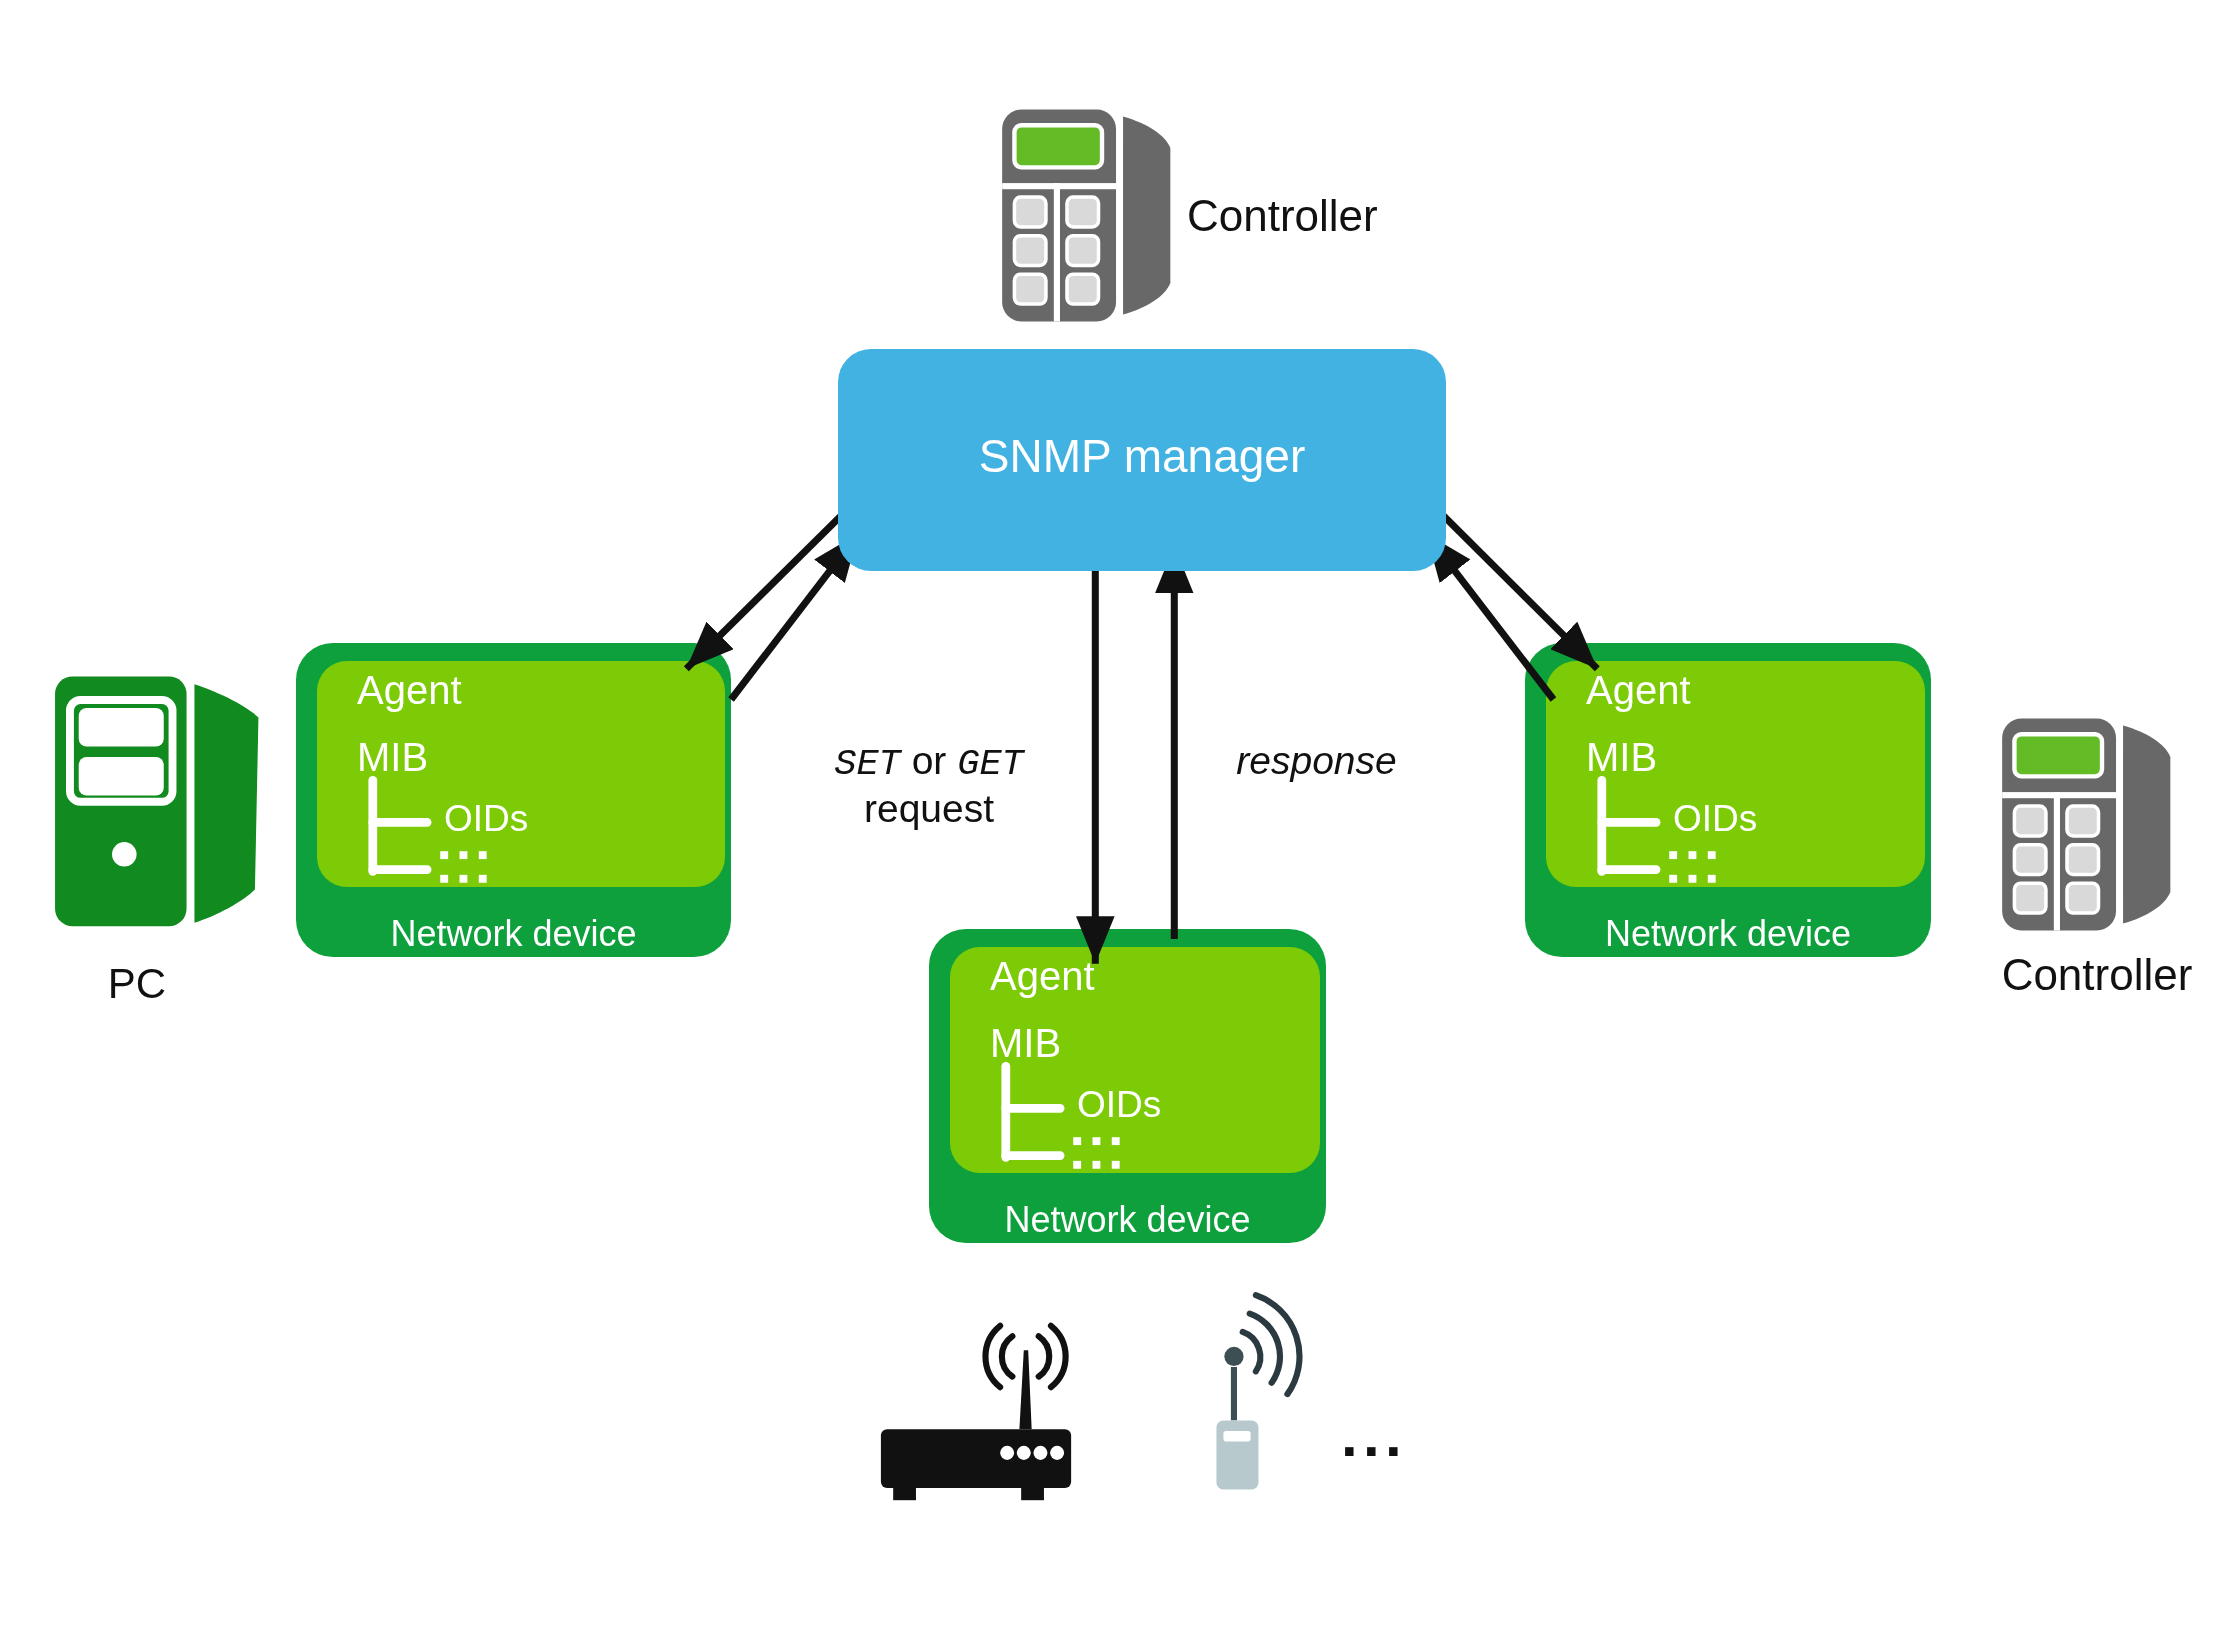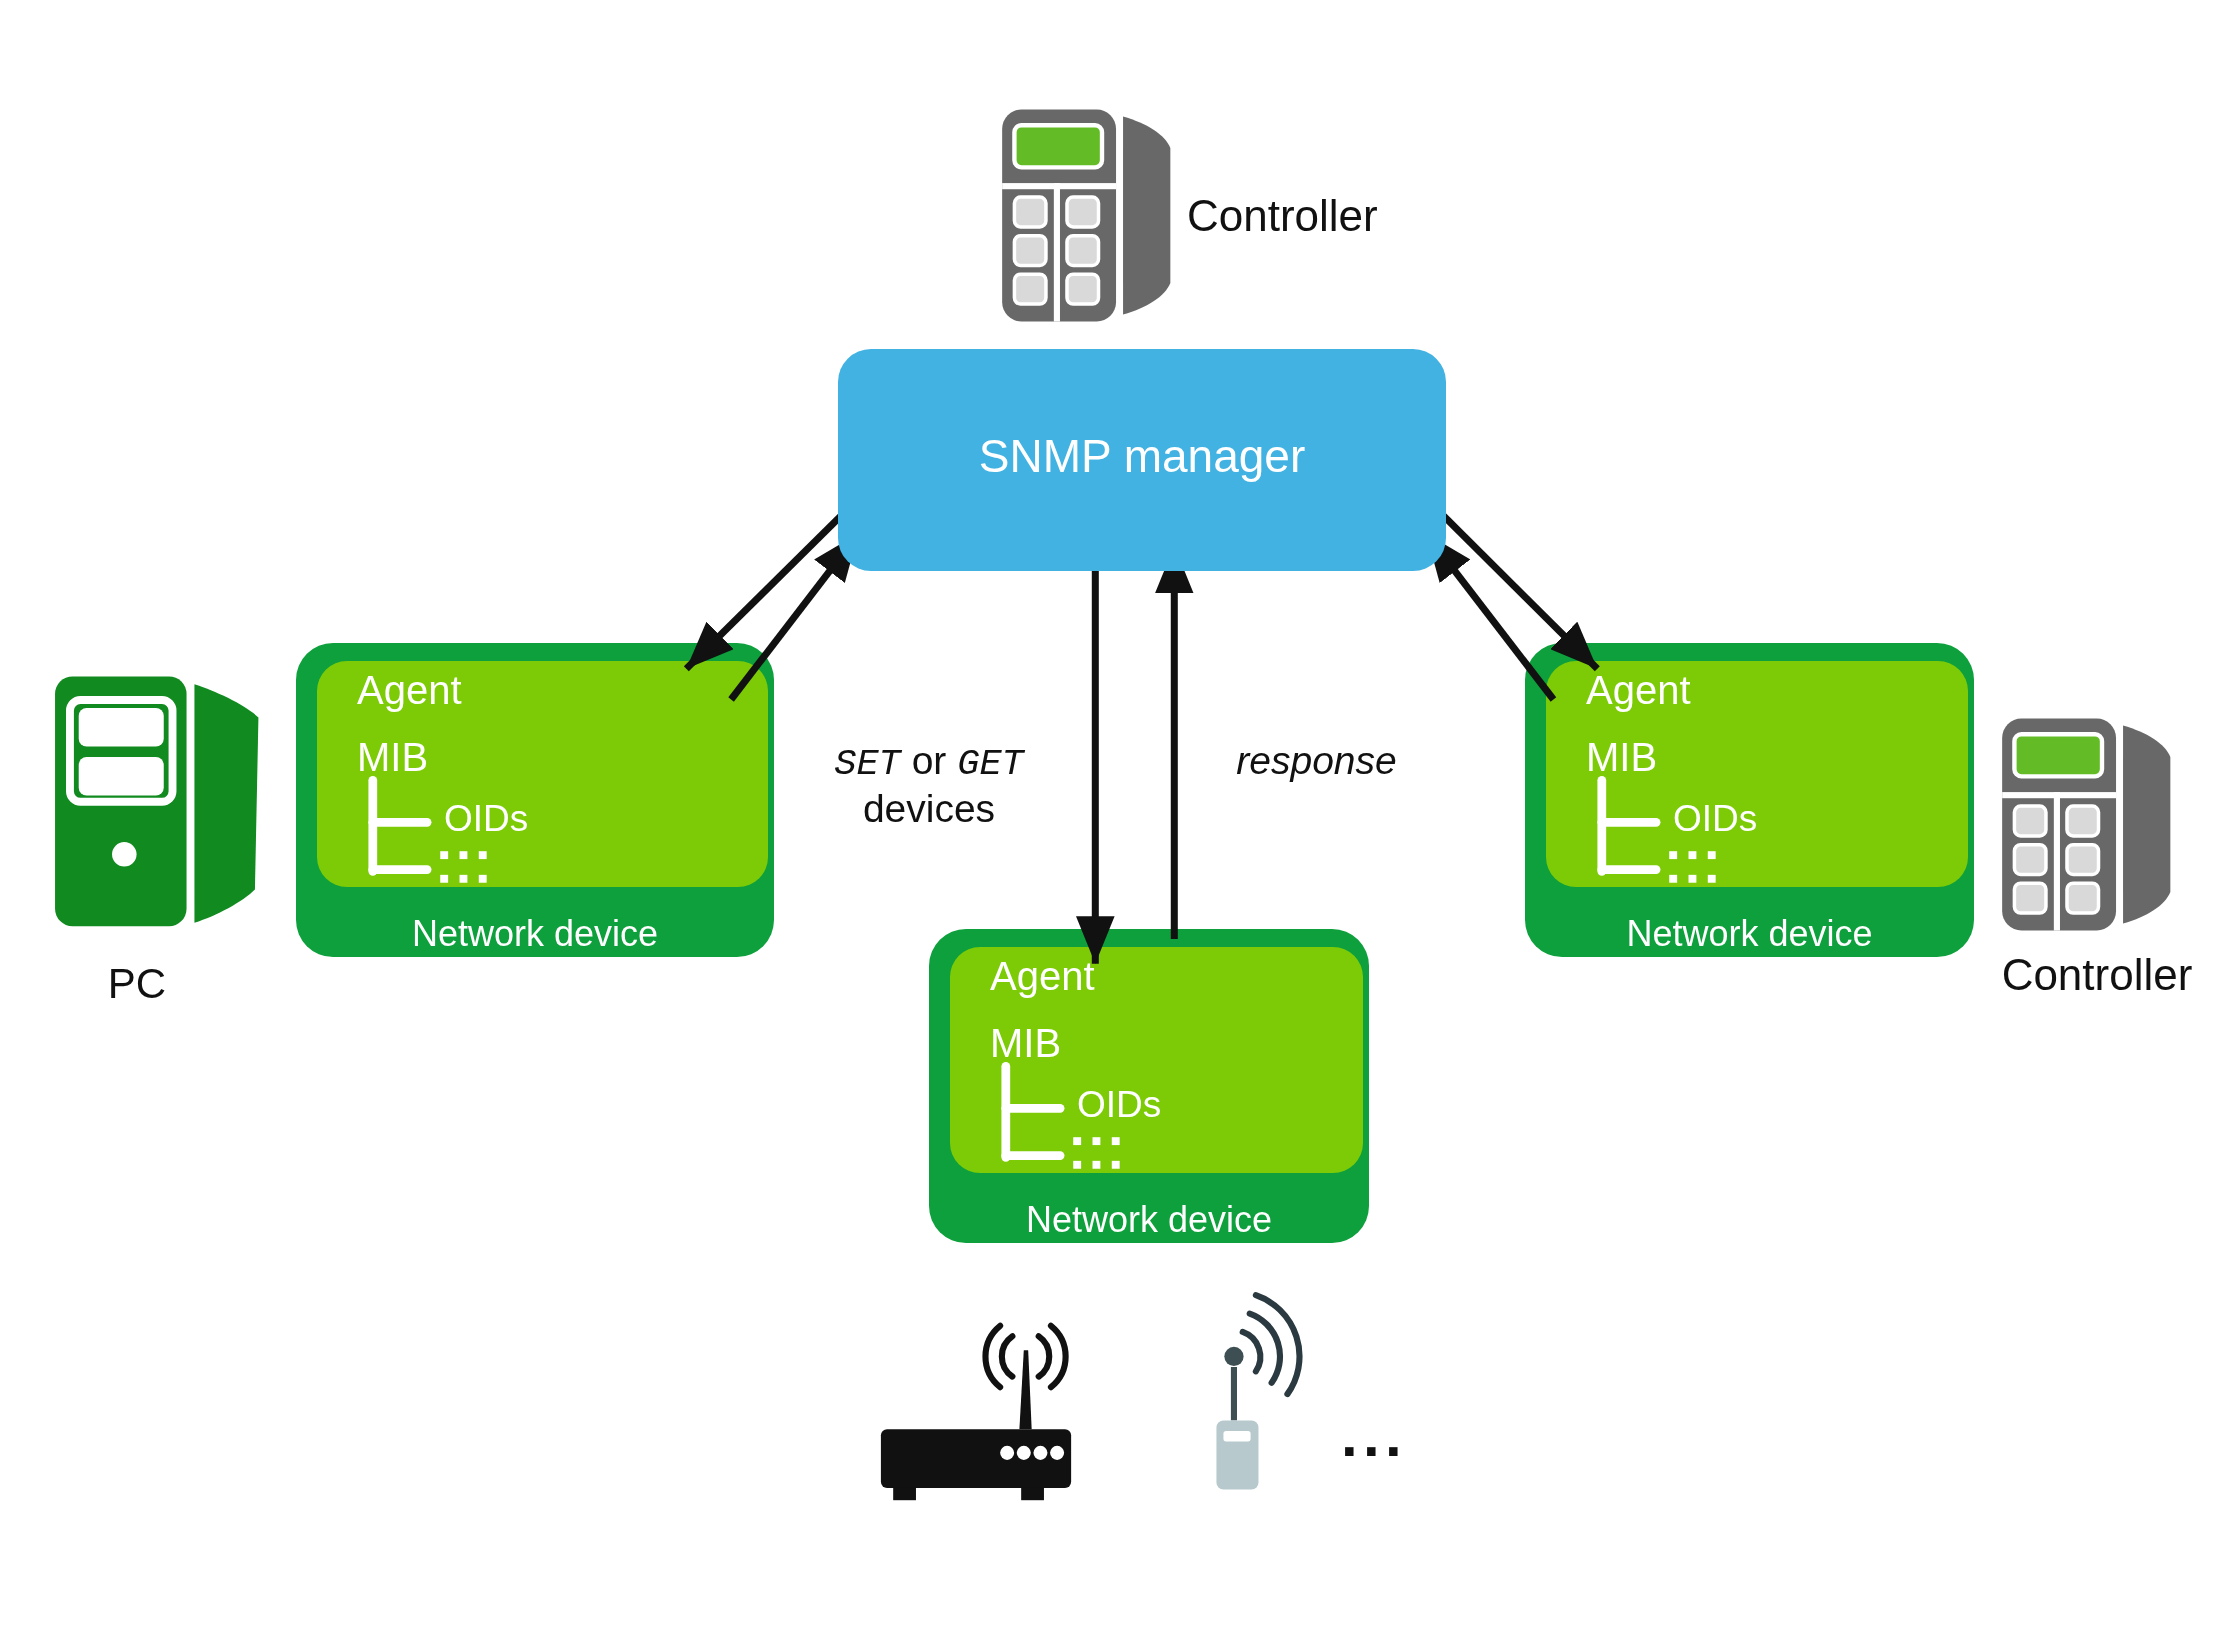--- a/index.html
+++ b/index.html
@@ -8,21 +8,21 @@
          font-family:"Liberation Sans","DejaVu Sans",sans-serif;color:var(--ink,#111);}
   
   .arrows{position:absolute;left:0;top:0;z-index:5;pointer-events:none;}
   .arrows line{stroke:var(--ink,#111);stroke-width:8;}
   
   .snmp{position:absolute;left:838px;top:349px;width:608px;height:222px;z-index:6;
         background:var(--blue,#41b2e2);border-radius:33px;display:flex;align-items:center;
         justify-content:center;padding-bottom:8.8px;box-sizing:border-box;}
   .snmp span{color:#fff;font-size:46px;}
   
-  .dev{position:absolute;height:314px;background:var(--box-green,#0da03c);border-radius:37px;z-index:2;padding-left:43px;}
+  .dev{position:absolute;height:314px;background:var(--box-green,#0da03c);border-radius:37px;z-index:2;}
   .dev-inner{position:absolute;left:21px;top:17.6px;right:6.1px;height:226px;
              background:var(--box-light-green,#7ccb06);border-radius:30px;}
   .dev-inner .t{position:absolute;color:#fff;line-height:1.1;}
   .t.agent{left:40px;top:7px;font-size:40px;}
   .t.mib{left:40px;top:74px;font-size:40px;}
   .t.oids{left:127px;top:138px;font-size:37px;}
   .tree{position:absolute;left:44px;top:114px;}
   .dev-cap{position:absolute;left:0;right:0;top:270px;text-align:center;color:#fff;font-size:36px;}
   
   .lbl{position:absolute;font-size:44px;color:var(--ink,#111);z-index:4;}
@@ -153,21 +153,21 @@
       <div class="t oids">OIDs</div>
     </div>
     <div class="dev-cap">Network device</div>
   </div>
 
   <div class="edge-lbl" style="left:771px;top:739px;width:316px;">
     <span class="mono">SET</span>
     <span>or</span>
     <span class="mono">GET</span>
   </div>
-  <div class="edge-lbl" style="left:771px;top:787px;width:316px;">devices</div>
+  <div class="edge-lbl" style="left:771px;top:787px;width:316px;">request</div>
   <div class="edge-lbl" style="left:1185px;top:739px;width:263px;font-style:italic;">response</div>
 
   <svg class="icon" style="left:48px;top:672px;" width="228" height="263" viewBox="0 0 260 300">
     <path class="c-pc" d="M167,14 C192,22 226,38 240,52 L236,248 C222,262 192,278 167,286 Z"></path>
     <rect class="c-pc" x="8" y="5" width="150" height="285" rx="20"></rect>
     <rect x="25" y="32" width="117" height="116" rx="12" fill="none" stroke="#fff" stroke-width="9"></rect>
     <rect x="35" y="41" width="97" height="44" rx="9" fill="#fff"></rect>
     <rect x="35" y="97" width="97" height="44" rx="9" fill="#fff"></rect>
     <circle cx="87" cy="208" r="14" fill="#fff"></circle>
   </svg>

